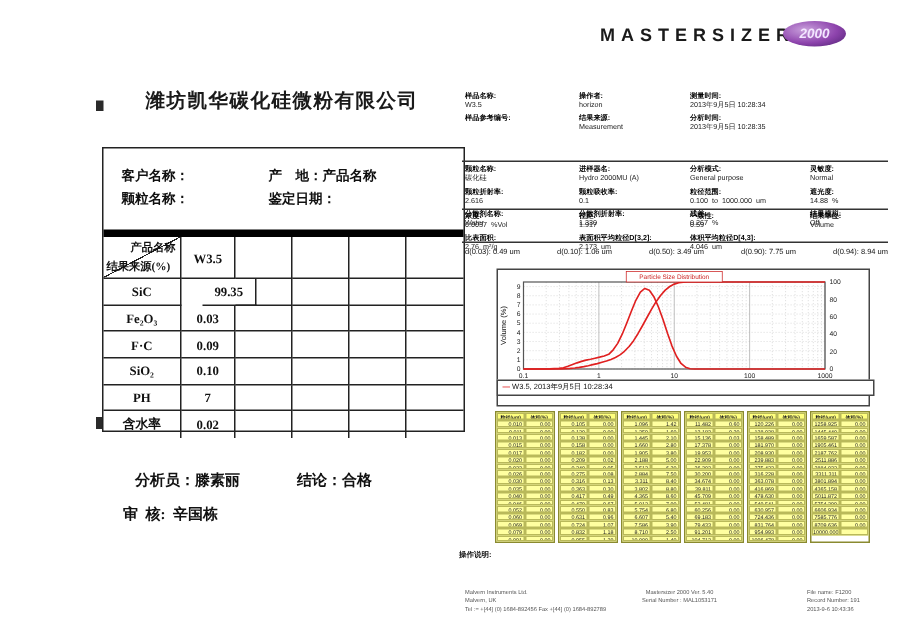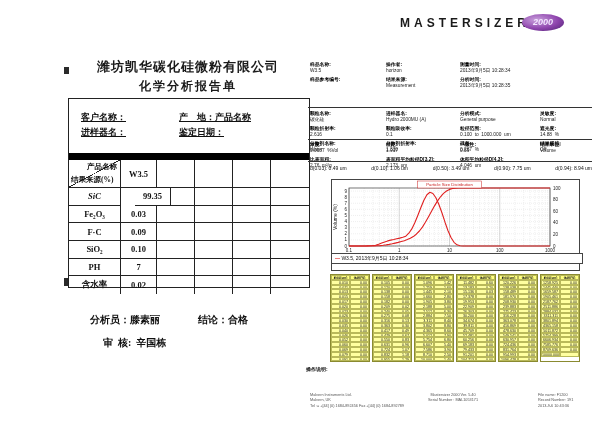--- a/index.html
+++ b/index.html
@@ -4,22 +4,22 @@
 <style>
   html,body{margin:0;padding:0;background:#e8e8e8;}
   #canvas{position:relative;width:600px;height:424px;background:#ffffff;overflow:hidden;
           font-family:"Liberation Sans",sans-serif;color:#111;}
   
   #left-page{position:absolute;left:0;top:0;width:300px;height:424px;font-family:"Liberation Serif",serif;margin-left:35px;}
   .lp-title{position:absolute;left:33px;width:240px;text-align:center;font-weight:bold;color:#1a1a1a;}
   #lp-company{top:58px;font-size:13px;letter-spacing:1px;}
   #lp-doctitle{top:78px;font-size:12px;letter-spacing:2px;}
   #lp-box{position:absolute;left:33px;top:98px;width:240px;height:188px;border:1.2px solid #222;}
-  .lp-info{position:absolute;font-size:9px;font-weight:bold;white-space:pre;text-decoration:underline;}
-  #chem-grid{position:absolute;left:0;top:54px;width:240px;height:134px;border-top:7px solid #000000;}
+  .lp-info{position:absolute;font-size:9px;font-weight:bold;white-space:pre;}
+  #chem-grid{position:absolute;left:0;top:54px;width:240px;height:134px;border-top:5px solid #000000;}
   .cg-cell{position:absolute;border-right:1px solid #222;border-bottom:1px solid #222;box-sizing:border-box;
            font-size:8.5px;font-weight:bold;display:flex;align-items:center;justify-content:center;}
   .cg-cell:nth-child(6n){border-right:none;}
   .diag{background:linear-gradient(to bottom right,transparent 49.2%,#222 49.2%,#222 50.8%,transparent 50.8%);}
   .diag .d-top{position:absolute;top:2px;right:3px;font-size:7.5px;}
   .diag .d-bot{position:absolute;bottom:2px;left:2px;font-size:7.5px;}
   .lp-sign{position:absolute;font-size:10px;font-weight:bold;white-space:pre;}
   .scan-mark{position:absolute;background:#2a2a2a;}
   
   #right-page{position:absolute;left:300px;top:0;width:300px;height:424px;font-size:5px;}
@@ -65,38 +65,37 @@
 </head>
 <body>
 
 <div id="canvas">
 
   <div id="left-page">
     <div class="scan-mark" style="left:29px;top:67px;width:5px;height:7px;"></div>
     <div class="scan-mark" style="left:29px;top:278px;width:4px;height:8px;"></div>
 
     <div class="lp-title" id="lp-company">潍坊凯华碳化硅微粉有限公司</div>
-    <div class="lp-title" id="lp-doctitle">化学分析报告单</div>
 
     <div id="lp-box">
       <div class="lp-info" style="left:12px;top:12px;">客户名称：</div>
       <div class="lp-info" style="left:110px;top:12px;">产    地：产品名称</div>
-      <div class="lp-info" style="left:12px;top:27px;">进样器名：</div>
+      <div class="lp-info" style="left:12px;top:27px;">颗粒名称：</div>
       <div class="lp-info" style="left:110px;top:27px;">鉴定日期：</div>
       <div id="chem-grid">
           <div class="cg-cell diag" style="left: 0px; width: 52px; top: 0px; height: 28px;">
             <span class="d-top">产品名称</span>
             <span class="d-bot">结果来源(%)</span>
           </div>
           <div class="cg-cell" style="left: 52px; width: 36px; top: 0px; height: 28px;">W3.5</div>
           <div class="cg-cell" style="left: 88px; width: 38px; top: 0px; height: 28px;"></div>
           <div class="cg-cell" style="left: 126px; width: 38px; top: 0px; height: 28px;"></div>
           <div class="cg-cell" style="left: 164px; width: 38px; top: 0px; height: 28px;"></div>
           <div class="cg-cell" style="left: 202px; width: 38px; top: 0px; height: 28px; border-right: none;"></div>
-          <div class="cg-cell" style="left: 0px; width: 52px; top: 28px; height: 17.6667px; font-style: italic;">SiC</div>
+          <div class="cg-cell" style="left: 0px; width: 52px; top: 28px; height: 17.6667px;">SiC</div>
           <div class="cg-cell" style="left: 66px; width: 36px; top: 28px; height: 17.6667px;">99.35</div>
           <div class="cg-cell" style="left: 88px; width: 38px; top: 28px; height: 17.6667px;"></div>
           <div class="cg-cell" style="left: 126px; width: 38px; top: 28px; height: 17.6667px;"></div>
           <div class="cg-cell" style="left: 164px; width: 38px; top: 28px; height: 17.6667px;"></div>
           <div class="cg-cell" style="left: 202px; width: 38px; top: 28px; height: 17.6667px; border-right: none;"></div>
           <div class="cg-cell" style="left: 0px; width: 52px; top: 45.6667px; height: 17.6667px;">Fe₂O₃</div>
           <div class="cg-cell" style="left: 52px; width: 36px; top: 45.6667px; height: 17.6667px;">0.03</div>
           <div class="cg-cell" style="left: 88px; width: 38px; top: 45.6667px; height: 17.6667px;"></div>
           <div class="cg-cell" style="left: 126px; width: 38px; top: 45.6667px; height: 17.6667px;"></div>
           <div class="cg-cell" style="left: 164px; width: 38px; top: 45.6667px; height: 17.6667px;"></div>
@@ -123,21 +122,21 @@
           <div class="cg-cell" style="left: 52px; width: 36px; top: 116.333px; height: 17.6667px; border-bottom: none;">0.02</div>
           <div class="cg-cell" style="left: 88px; width: 38px; top: 116.333px; height: 17.6667px; border-bottom: none;"></div>
           <div class="cg-cell" style="left: 126px; width: 38px; top: 116.333px; height: 17.6667px; border-bottom: none;"></div>
           <div class="cg-cell" style="left: 164px; width: 38px; top: 116.333px; height: 17.6667px; border-bottom: none;"></div>
           <div class="cg-cell" style="left: 202px; width: 38px; top: 116.333px; height: 17.6667px; border-right: none; border-bottom: none;"></div>
         </div>
     </div>
 
     <div class="lp-sign" style="left:55px;top:313px;">分析员：滕素丽</div>
     <div class="lp-sign" style="left:163px;top:313px;">结论：合格</div>
-    <div class="lp-sign" style="left:68px;top:336px;">审  核:  辛国栋</div>
+    <div class="lp-sign" style="left:47px;top:336px;">审  核:  辛国栋</div>
   </div>
 
   <div id="right-page">
 
     <div id="ms-word">MASTERSIZER</div>
     <div id="ms-2000">2000</div>
 
     <div id="params-a">
         <div class="p-col" style="left: 10px; top: 62px;">
           <div class="p-field">

